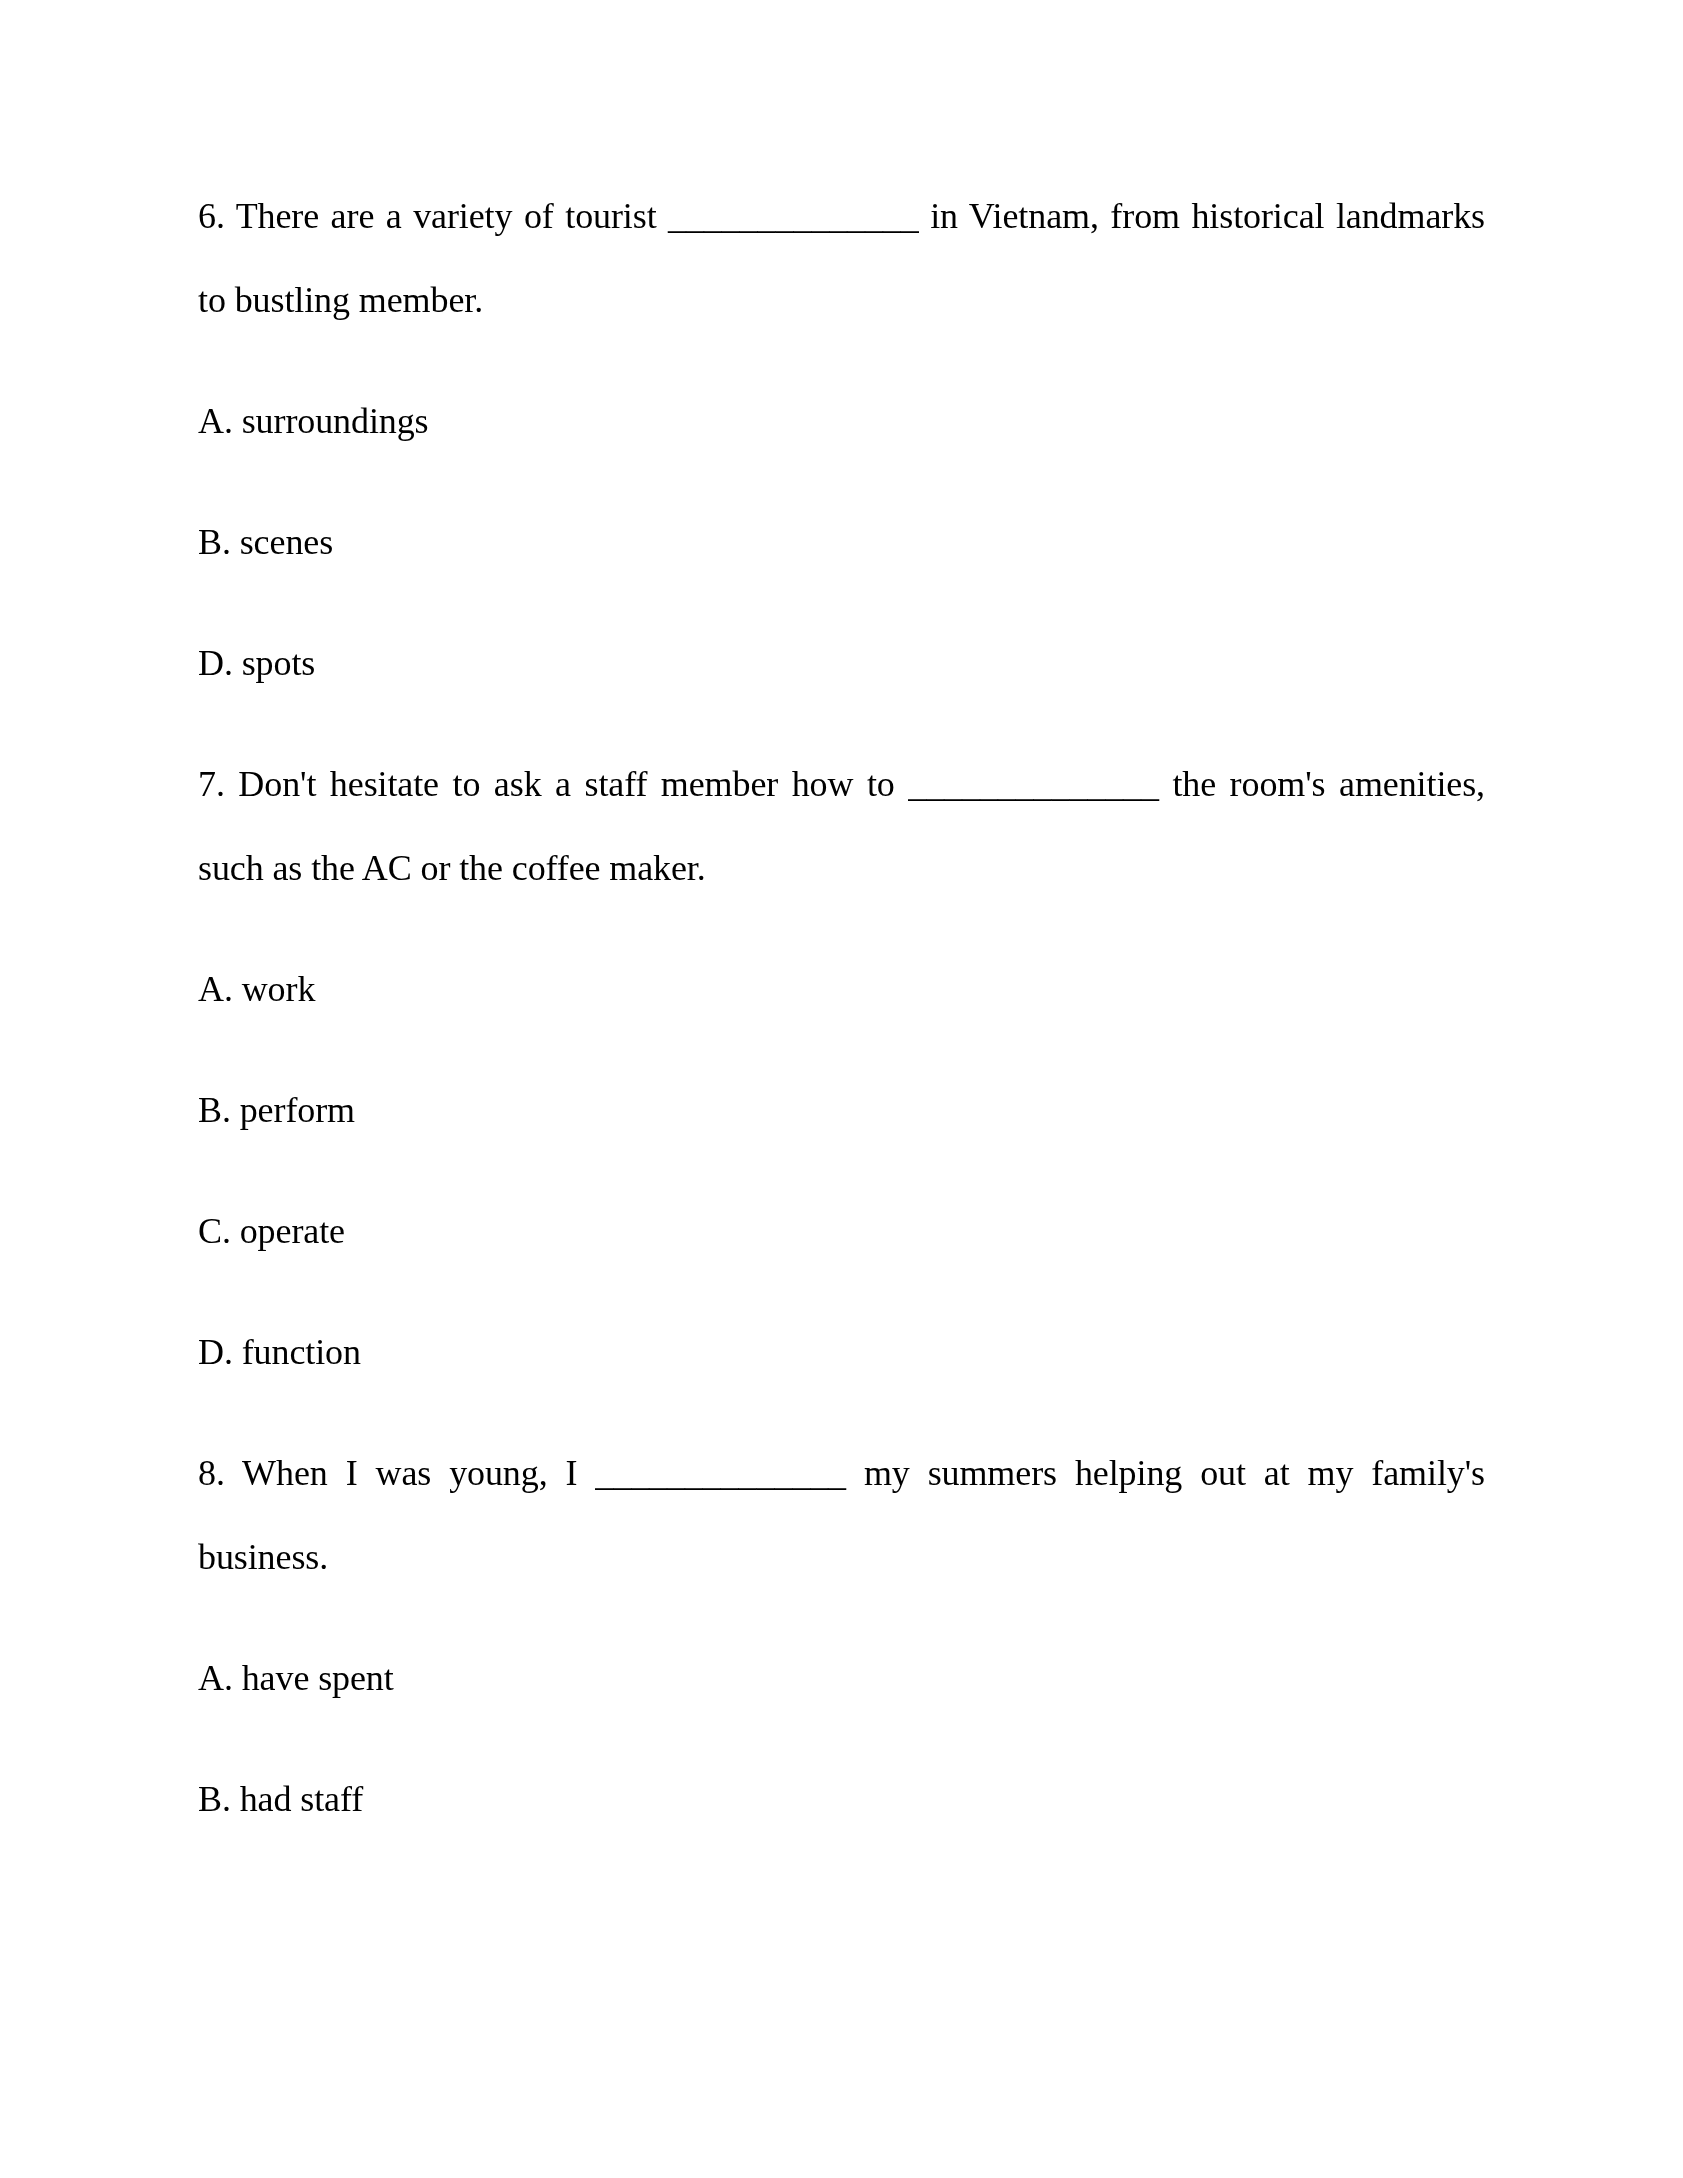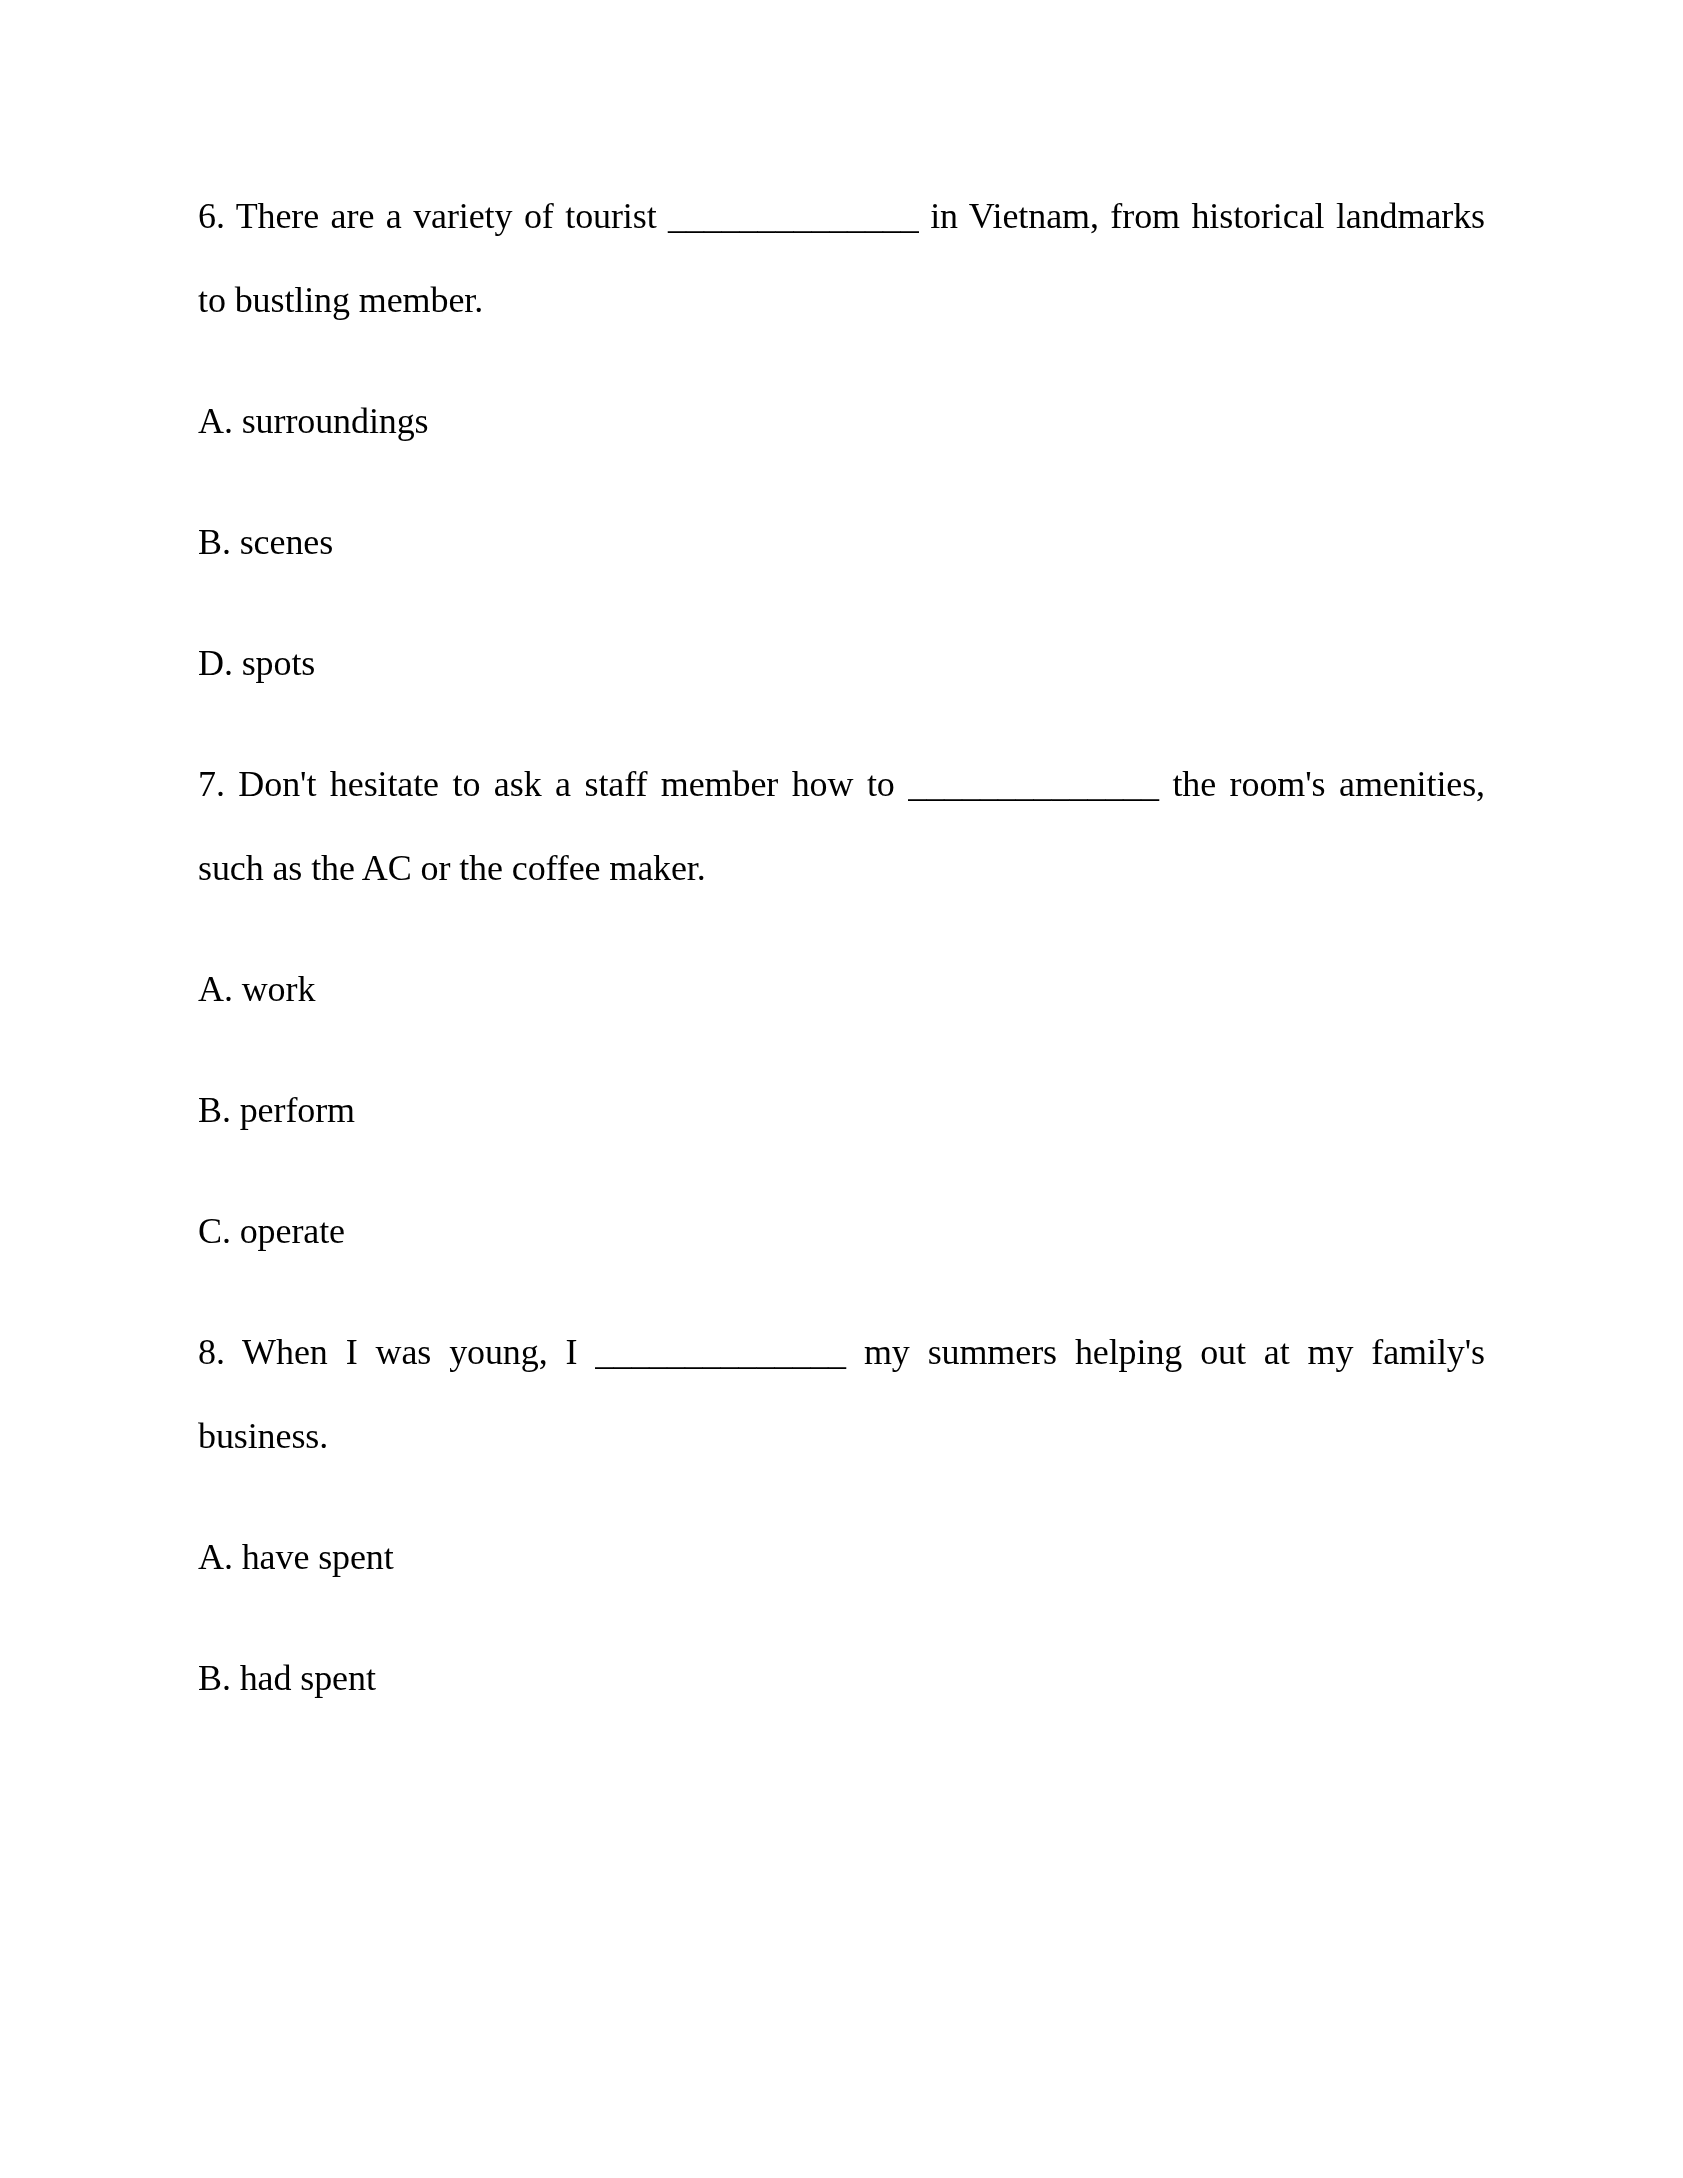--- a/index.html
+++ b/index.html
@@ -65,29 +65,32 @@
     </div>
     <div class="para">
       <span class="line pline">A. work</span>
     </div>
     <div class="para">
       <span class="line pline">B. perform</span>
     </div>
     <div class="para">
       <span class="line pline">C. operate</span>
     </div>
+    <div class="para">
+      <span class="line pline">D. function</span>
+    </div>
   </section>
 
   <section>
     <div class="para">
       <span class="line jline">8. When I was young, I ______________ my summers helping out at my family's</span>
       <span class="line pline">business.</span>
     </div>
     <div class="para">
       <span class="line pline">A. have spent</span>
     </div>
     <div class="para">
-      <span class="line pline">B. had spent</span>
+      <span class="line pline">B. had staff</span>
     </div>
   </section>
 
 </main>
 
 
 </body></html>

